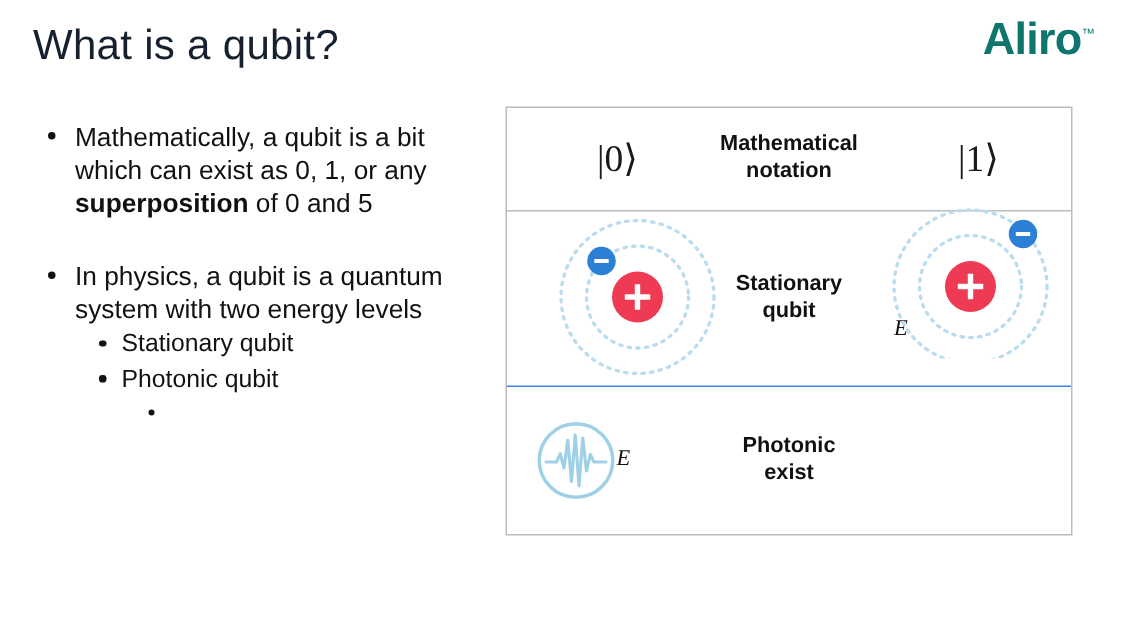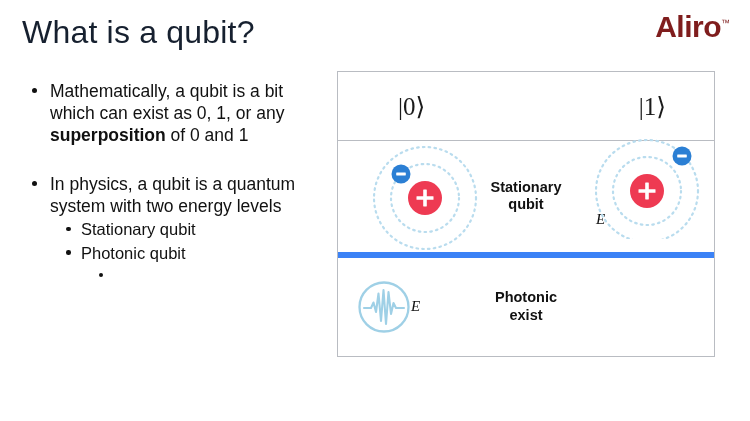--- a/index.html
+++ b/index.html
@@ -14,35 +14,35 @@
     overflow: hidden;
     font-family: "Liberation Sans", sans-serif;
     color: #000000;
   }
 
   
   .slide-title {
     position: absolute;
     left: 22px;
     top: 14px;
-    font-size: 32px;
+    font-size: 28px;
     font-weight: 400;
     letter-spacing: 0.2px;
     color: #16202f;
     font-family: "Liberation Sans", sans-serif;
   }
 
   
   .logo {
     position: absolute;
     right: 20px;
     top: 12px;
     font-size: 30px;
     font-weight: 700;
-    color: #7f1d1d;
+    color: #0f766e;
     letter-spacing: -0.5px;
     font-family: "Liberation Sans", sans-serif;
     line-height: 1;
   }
   .logo .tm {
     font-size: 9px;
     vertical-align: super;
     font-weight: 400;
     letter-spacing: 0;
   }
@@ -128,21 +128,21 @@
     border: 1px solid #b9bcc2;
     box-sizing: border-box;
     background: #ffffff;
   }
   .drow {
     position: relative;
     box-sizing: border-box;
     width: 100%;
   }
   .drow.r1 { height: 69px; border-bottom: 1px solid #b9bcc2; }
-  .drow.r2 { height: 117px; border-bottom: 6px solid #3b82f6; }
+  .drow.r2 { height: 117px; border-bottom: 1px solid #3b82f6; }
   .drow.r3 { height: 98px; }
 
   .row-label {
     position: absolute;
     left: 50%;
     top: 50%;
     transform: translate(-50%, -50%);
     text-align: center;
     font-size: 14.5px;
     font-weight: 700;
@@ -192,21 +192,21 @@
 <body>
 
 <div class="slide-title">What is a qubit?</div>
 
 <div class="logo"><span>Aliro</span><span class="tm">™</span></div>
 
 <div class="bullets">
   <ul class="lvl1">
 
     <li>
-      <span class="dot"></span><span>Mathematically, a qubit is a bit which can exist as 0, 1, or any </span><span class="bold">superposition</span><span> of 0 and 1</span>
+      <span class="dot"></span><span>Mathematically, a qubit is a bit which can exist as 0, 1, or any </span><span class="bold">superposition</span><span> of 0 and 5</span>
     </li>
 
     <li>
       <span class="dot"></span><span>In physics, a qubit is a quantum system with two energy levels</span>
       <ul class="lvl2">
         <li>
           <span class="dot"></span><span>Stationary qubit</span>
         </li>
         <li>
           <span class="dot"></span><span>Photonic qubit</span>
@@ -219,20 +219,22 @@
       </ul>
     </li>
 
   </ul>
 </div>
 
 <div class="diagram">
 
   <div class="drow r1">
     <div class="ket left">|0⟩</div>
+    <div class="row-label">Mathematical
+notation</div>
     <div class="ket right">|1⟩</div>
   </div>
 
   <div class="drow r2">
 
     <div class="atom a-left">
       <svg viewBox="0 0 110 110" width="110" height="110" aria-hidden="true">
         <circle cx="55" cy="55" r="51" fill="none" stroke="#b9dcee" stroke-width="2.2" stroke-dasharray="1.6 4.2" stroke-linecap="round"></circle>
         <circle cx="55" cy="55" r="34" fill="none" stroke="#b9dcee" stroke-width="2.2" stroke-dasharray="1.6 4.2" stroke-linecap="round"></circle>
         <circle cx="55" cy="55" r="17" fill="#ee3a52"></circle>

